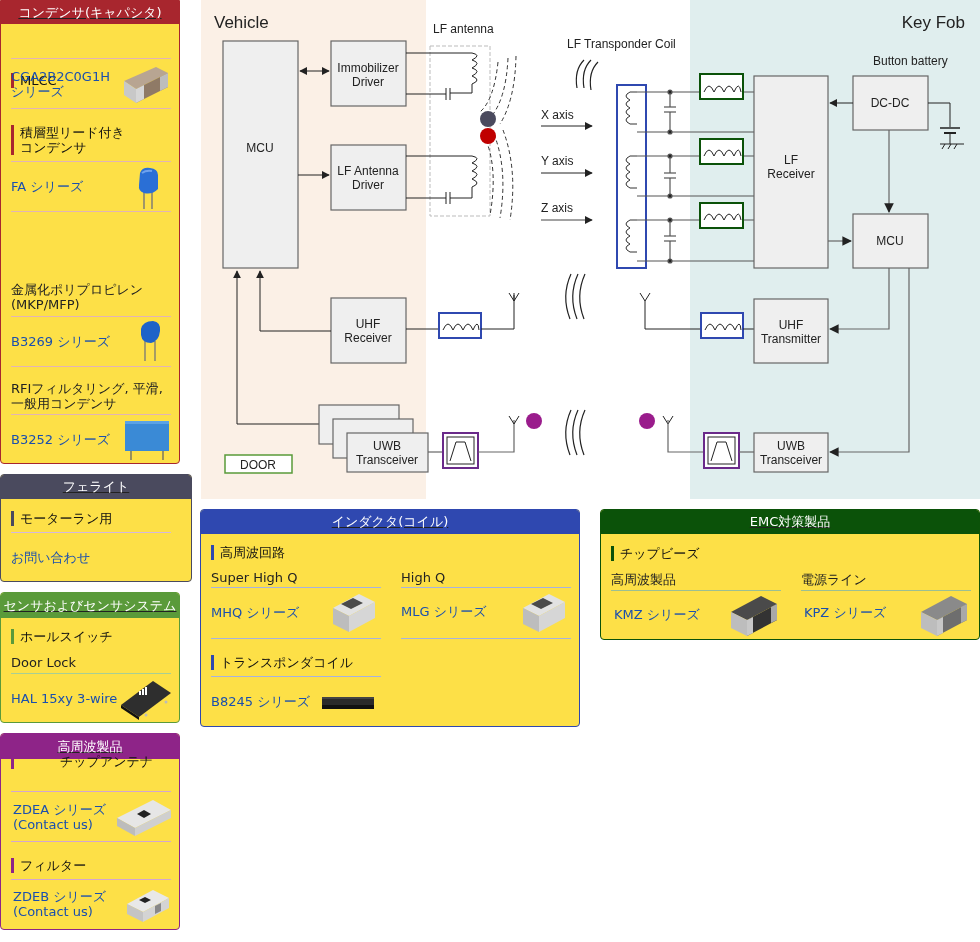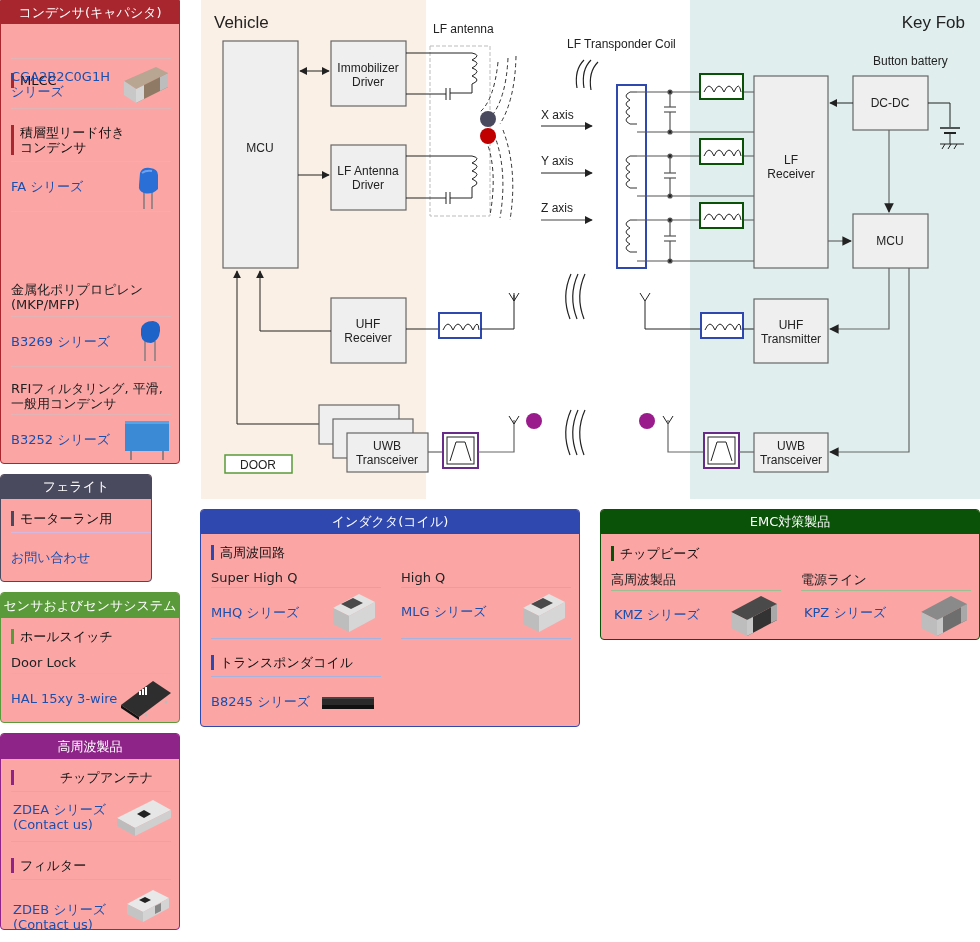--- a/index.html
+++ b/index.html
@@ -1,19 +1,19 @@
 <!DOCTYPE html>
 <html><head>
 <meta charset="utf-8">
 <style>
   * { box-sizing: border-box; margin: 0; padding: 0; }
   html, body { width: 980px; height: 942px; background: #ffffff; overflow: hidden; }
   body { position: relative; font-family: "DejaVu Sans", "Liberation Sans", sans-serif; font-size: 13px; color: #222; }
 
-  .panel { position: absolute; border: 1px solid; border-radius: 4px; background: #fca5a5; overflow: hidden; }
+  .panel { position: absolute; border: 1px solid; border-radius: 4px; background: #fde047; overflow: hidden; text-decoration: underline; }
   .panel-head { color: #fff; text-align: center; font-size: 13px; height: 22px; line-height: 22px; }
   .sec-title { position: absolute; font-size: 13px; color: #111; padding-left: 6px; border-left: 3px solid; line-height: 15px; }
   .sub-label { position: absolute; font-size: 13px; color: #222; line-height: 15px; }
   .plink { position: absolute; font-size: 13px; color: #1a4fae; line-height: 15px; cursor: pointer; text-decoration: none; }
   .hr { position: absolute; height: 1px; }
   .thumb { position: absolute; }
 
   
   #diagram { position: absolute; left: 201px; top: 0; width: 779px; height: 499px; }
   .dtext { font-family: "Liberation Sans", sans-serif; fill: #222; }
@@ -73,21 +73,21 @@
   <div class="hr" style="left:10px;top:413px;width:160px;background:#e2b4b6;"></div>
   <a class="plink" style="left:10px;top:431px;">B3252 シリーズ</a>
   <svg class="thumb" style="left:122px;top:418px;" width="48" height="42" viewBox="0 0 48 42">
     <rect x="2" y="2" width="44" height="30" fill="#3a8ad6"></rect>
     <rect x="2" y="2" width="44" height="3" fill="#5aa2e6"></rect>
     <line x1="8" y1="32" x2="8" y2="41" stroke="#666" stroke-width="1.3"></line>
     <line x1="40" y1="32" x2="40" y2="41" stroke="#666" stroke-width="1.3"></line>
   </svg>
 </div>
 
-<div class="panel" style="left:0;top:474px;width:152px;height:108px;border-color:#4a4a5e;">
+<div class="panel" style="left:0;top:474px;width:192px;height:108px;border-color:#4a4a5e;">
   <div class="panel-head" style="background:#4a4a5e;height:24px;line-height:24px;">フェライト</div>
   <div class="sec-title" style="left:10px;top:36px;border-color:#4a4a5e;">モーターラン用</div>
   <div class="hr" style="left:10px;top:57px;width:160px;background:#d4b8e0;"></div>
   <a class="plink" style="left:10px;top:75px;">お問い合わせ</a>
 </div>
 
 <div class="panel" style="left:0;top:592px;width:180px;height:131px;border-color:#5a9a3a;">
   <div class="panel-head" style="background:#5a9a3a;height:25px;line-height:25px;">センサおよびセンサシステム</div>
   <div class="sec-title" style="left:10px;top:36px;border-color:#5a9a3a;">ホールスイッチ</div>
   <div class="sub-label" style="left:10px;top:62px;">Door Lock</div>
@@ -99,36 +99,36 @@
     <rect x="20" y="16" width="2" height="4" fill="#fff"></rect>
     <rect x="23" y="14" width="2" height="6" fill="#fff"></rect>
     <rect x="26" y="12" width="2" height="8" fill="#fff"></rect>
     <circle cx="47" cy="27" r="1.5" fill="#bbb"></circle>
     <circle cx="27" cy="40" r="1.5" fill="#bbb"></circle>
   </svg>
 </div>
 
 <div class="panel" style="left:0;top:733px;width:180px;height:197px;border-color:#8e2488;">
   <div class="panel-head" style="background:#8e2488;height:25px;line-height:25px;">高周波製品</div>
-  <div class="sec-title" style="left:10px;top:36px;border-color:#8e2488;padding-left:46px;">チップアンテナ</div>
+  <div class="sec-title" style="left:10px;top:20px;border-color:#8e2488;padding-left:46px;">チップアンテナ</div>
   <div class="hr" style="left:10px;top:57px;width:160px;background:#d4a6cf;"></div>
   <a class="plink" style="left:12px;top:68px;">
     <span>ZDEA シリーズ</span><br>
     <span>(Contact us)</span>
   </a>
   <svg class="thumb" style="left:114px;top:62px;" width="58" height="42" viewBox="0 0 58 42">
     <polygon points="2,22 38,4 56,14 20,32" fill="#e6e6e6"></polygon>
     <polygon points="2,22 20,32 20,40 2,30" fill="#bcbcbc"></polygon>
     <polygon points="20,32 56,14 56,22 20,40" fill="#cfcfcf"></polygon>
     <polygon points="22,18 29,14 36,18 29,22" fill="#222"></polygon>
   </svg>
   <div class="hr" style="left:10px;top:107px;width:160px;background:#d4a6cf;"></div>
   <div class="sec-title" style="left:10px;top:124px;border-color:#8e2488;">フィルター</div>
   <div class="hr" style="left:10px;top:145px;width:160px;background:#d4a6cf;"></div>
-  <a class="plink" style="left:12px;top:155px;margin-top:13px;">
+  <a class="plink" style="left:12px;top:155px;">
     <span>ZDEB シリーズ</span><br>
     <span>(Contact us)</span>
   </a>
   <svg class="thumb" style="left:124px;top:150px;" width="46" height="40" viewBox="0 0 46 40">
     <polygon points="2,20 28,6 44,14 18,28" fill="#e8e8e8"></polygon>
     <polygon points="2,20 18,28 18,38 2,30" fill="#c4c4c4"></polygon>
     <polygon points="18,28 44,14 44,24 18,38" fill="#d4d4d4"></polygon>
     <polygon points="14,16 20,13 26,16 20,19" fill="#222"></polygon>
     <polygon points="30,22 36,19 36,27 30,30" fill="#888"></polygon>
   </svg>

